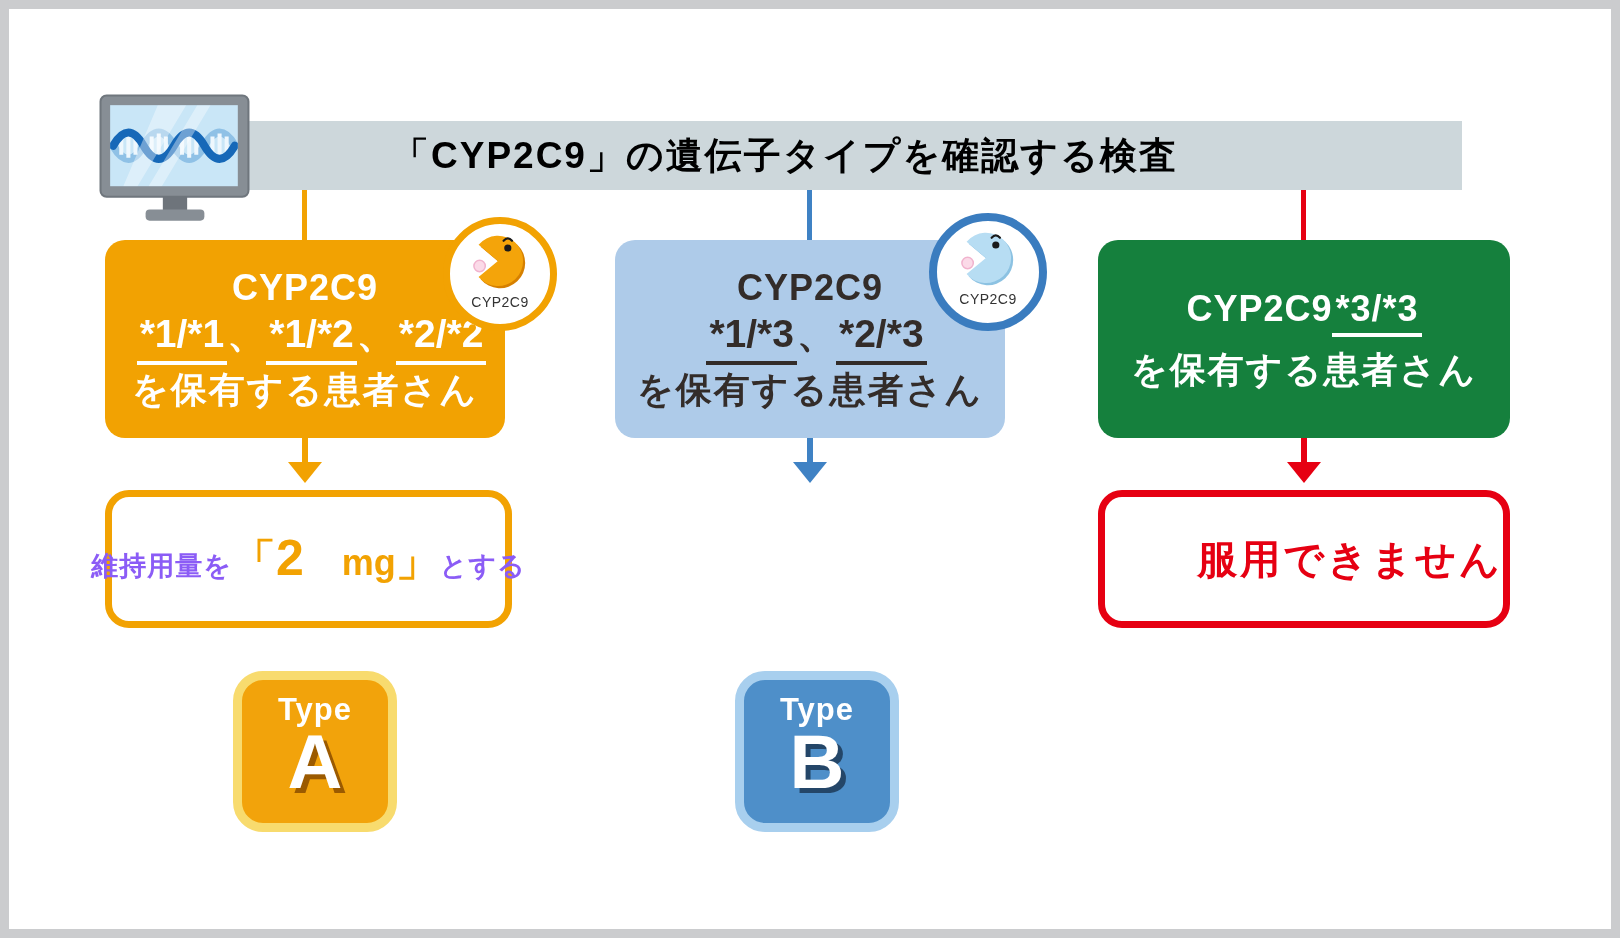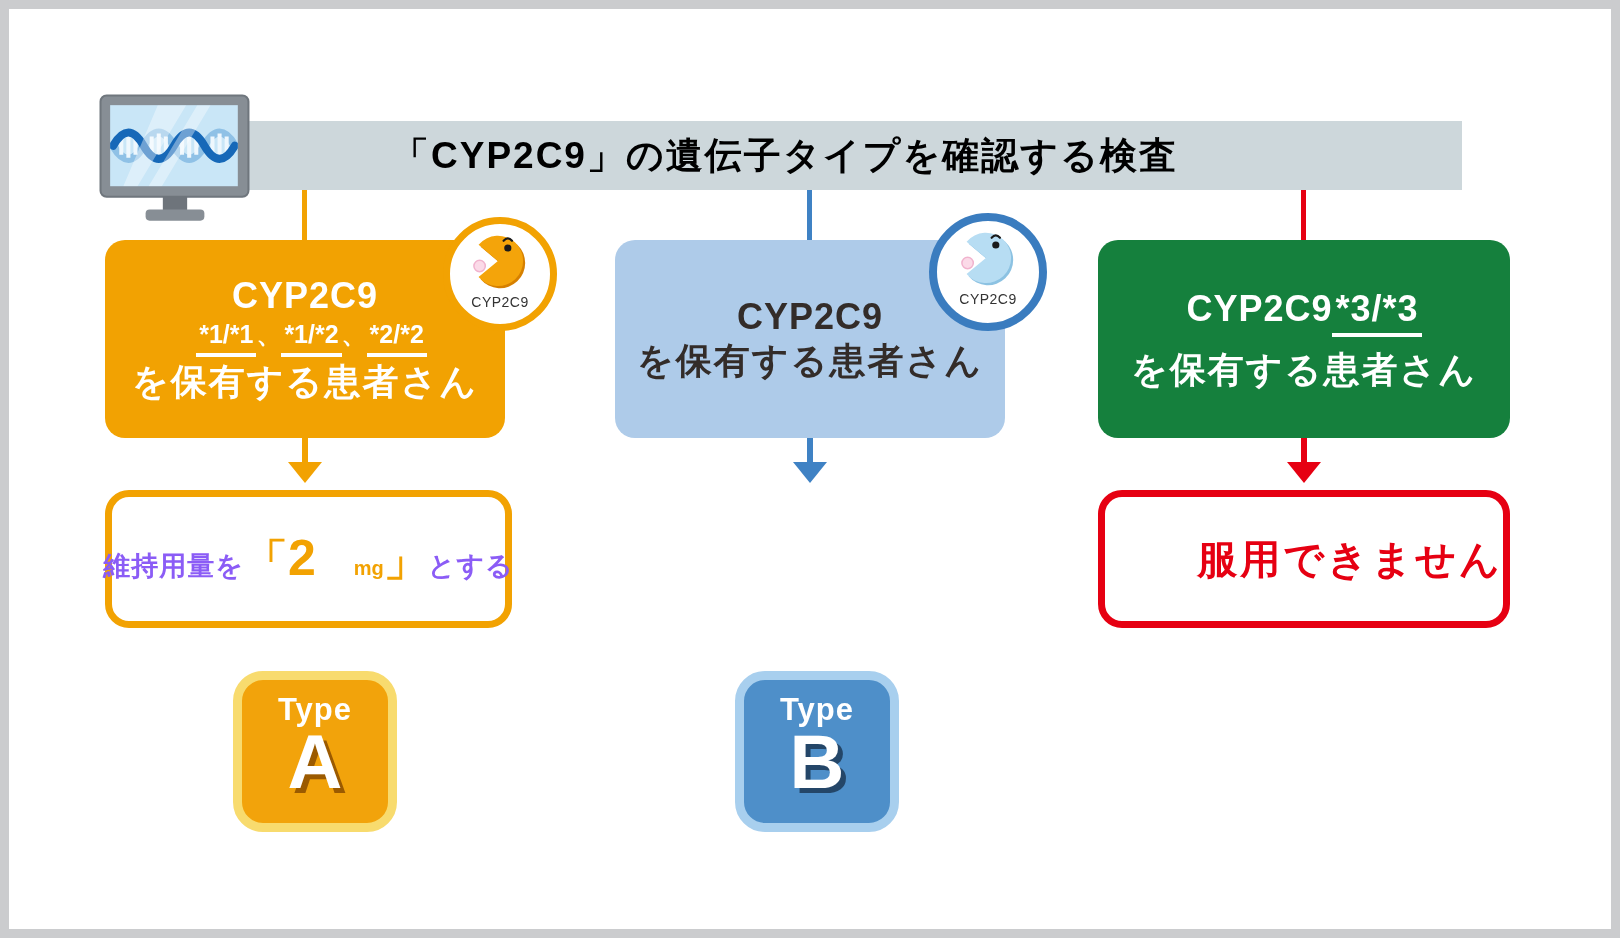--- a/index.html
+++ b/index.html
@@ -19,21 +19,21 @@
   .stub.c0 { left:302px; background:#f2a202; }
   .stub.c1 { left:807px; background:#3f82c4; }
   .stub.c2 { left:1301px; background:#e60012; }
 
   
   .patient-box { position:absolute; top:240px; height:198px; border-radius:20px; display:flex; flex-direction:column; align-items:center; justify-content:center; text-align:center; z-index:3; }
   .patient-box.c0 { left:105px; width:400px; background:#f2a202; color:#ffffff; gap:6px; }
   .patient-box.c1 { left:615px; width:390px; background:#aecbe9; color:#332c29; gap:6px; }
   .patient-box.c2 { left:1098px; width:412px; background:#15803d; color:#ffffff; gap:14px; }
   .gene-line { font-size:36px; font-weight:bold; letter-spacing:1px; line-height:1.05; }
-  .allele-line { font-size:25px; font-weight:bold; letter-spacing:0px; line-height:1.1; white-space:nowrap;margin-left:13px; }
+  .allele-line { font-size:39px; font-weight:bold; letter-spacing:0px; line-height:1.1; white-space:nowrap;margin-left:13px; }
   .allele { display:inline-block; border-bottom:4px solid currentColor; padding:0 3px 5px 3px; }
   .sep { display:inline-block; padding-bottom:5px; }
   .holder-line { font-size:36px; font-weight:bold; letter-spacing:2px; line-height:1.05; }
 
   
   .badge { position:absolute; background:#ffffff; border-radius:50%; display:flex; flex-direction:column; align-items:center; z-index:6; }
   .badge.c0 { left:443px; top:217px; width:114px; height:114px; border:7px solid #f2a202; }
   .badge.c1 { left:929px; top:213px; width:118px; height:118px; border:8px solid #3a7cbf; }
   .badge svg { width:60px; height:60px; margin-top:9px; }
   .badge-label { font-size:14px; color:#333333; margin-top:1px; letter-spacing:0.5px; }
@@ -50,21 +50,21 @@
 
   
   .action-box { position:absolute; top:490px; height:138px; background:#ffffff; border-radius:24px; display:flex; align-items:center; justify-content:center; z-index:3; }
   .action-box.c0 { left:105px; width:407px; border:7px solid #f2a202; }
   .action-box.c1 { left:617px; width:388px; border:7px solid #3f82c4; }
   .action-box.c2 { left:1098px; width:412px; border:7px solid #e60012;justify-content:flex-end; }
   .dose-line { white-space:nowrap; }
   .dose-line .plain { font-size:27px; font-weight:bold; color:#8b5cf6; letter-spacing:1px; }
   .dose-line .bracket { font-size:44px; font-weight:bold; }
   .dose-line .dose-num { font-size:50px; font-weight:bold; }
-  .dose-line .dose-unit { font-size:20px; font-weight:bold;margin-left:38px; }
+  .dose-line .dose-unit { font-size:36px; font-weight:bold;margin-left:38px; }
   .c0 .accented { color:#f2a202; }
   .c1 .accented { color:#4190cf; }
   .warning-text { font-size:40px; font-weight:bold; color:#e60012; letter-spacing:3px; }
 
   
   .type-badge { position:absolute; top:671px; width:164px; height:161px; border-radius:30px; display:flex; flex-direction:column; align-items:center; z-index:3; }
   .type-badge.c0 { left:233px; background:#f2a30b; border:9px solid #f8db6e; }
   .type-badge.c1 { left:735px; background:#4e8fc9; border:9px solid #a8cfee; }
   .type-word { font-size:31px; font-weight:bold; color:#ffffff; margin-top:12px; letter-spacing:1px; }
   .type-letter { font-size:76px; font-weight:bold; color:#ffffff; line-height:0.95; margin-top:-2px; }
@@ -118,20 +118,21 @@
   <div class="stub c2"></div>
 
   <div class="patient-box c0">
     <div class="gene-line">CYP2C9</div>
     <div class="allele-line"><span class="allele">*1/*1</span><span class="sep">、</span><span class="allele">*1/*2</span><span class="sep">、</span><span class="allele">*2/*2</span></div>
     <div class="holder-line">を保有する患者さん</div>
   </div>
 
   <div class="patient-box c1">
     <div class="gene-line">CYP2C9</div>
+    <div class="allele-line"><span class="allele">*1/*3</span><span class="sep">、</span><span class="allele">*2/*3</span></div>
     <div class="holder-line">を保有する患者さん</div>
   </div>
 
   <div class="patient-box c2">
     <div class="gene-line"><span>CYP2C9</span><span class="allele">*3/*3</span></div>
     <div class="holder-line">を保有する患者さん</div>
   </div>
 
   <div class="badge c0">
     <svg viewBox="0 0 100 100" xmlns="http://www.w3.org/2000/svg">

